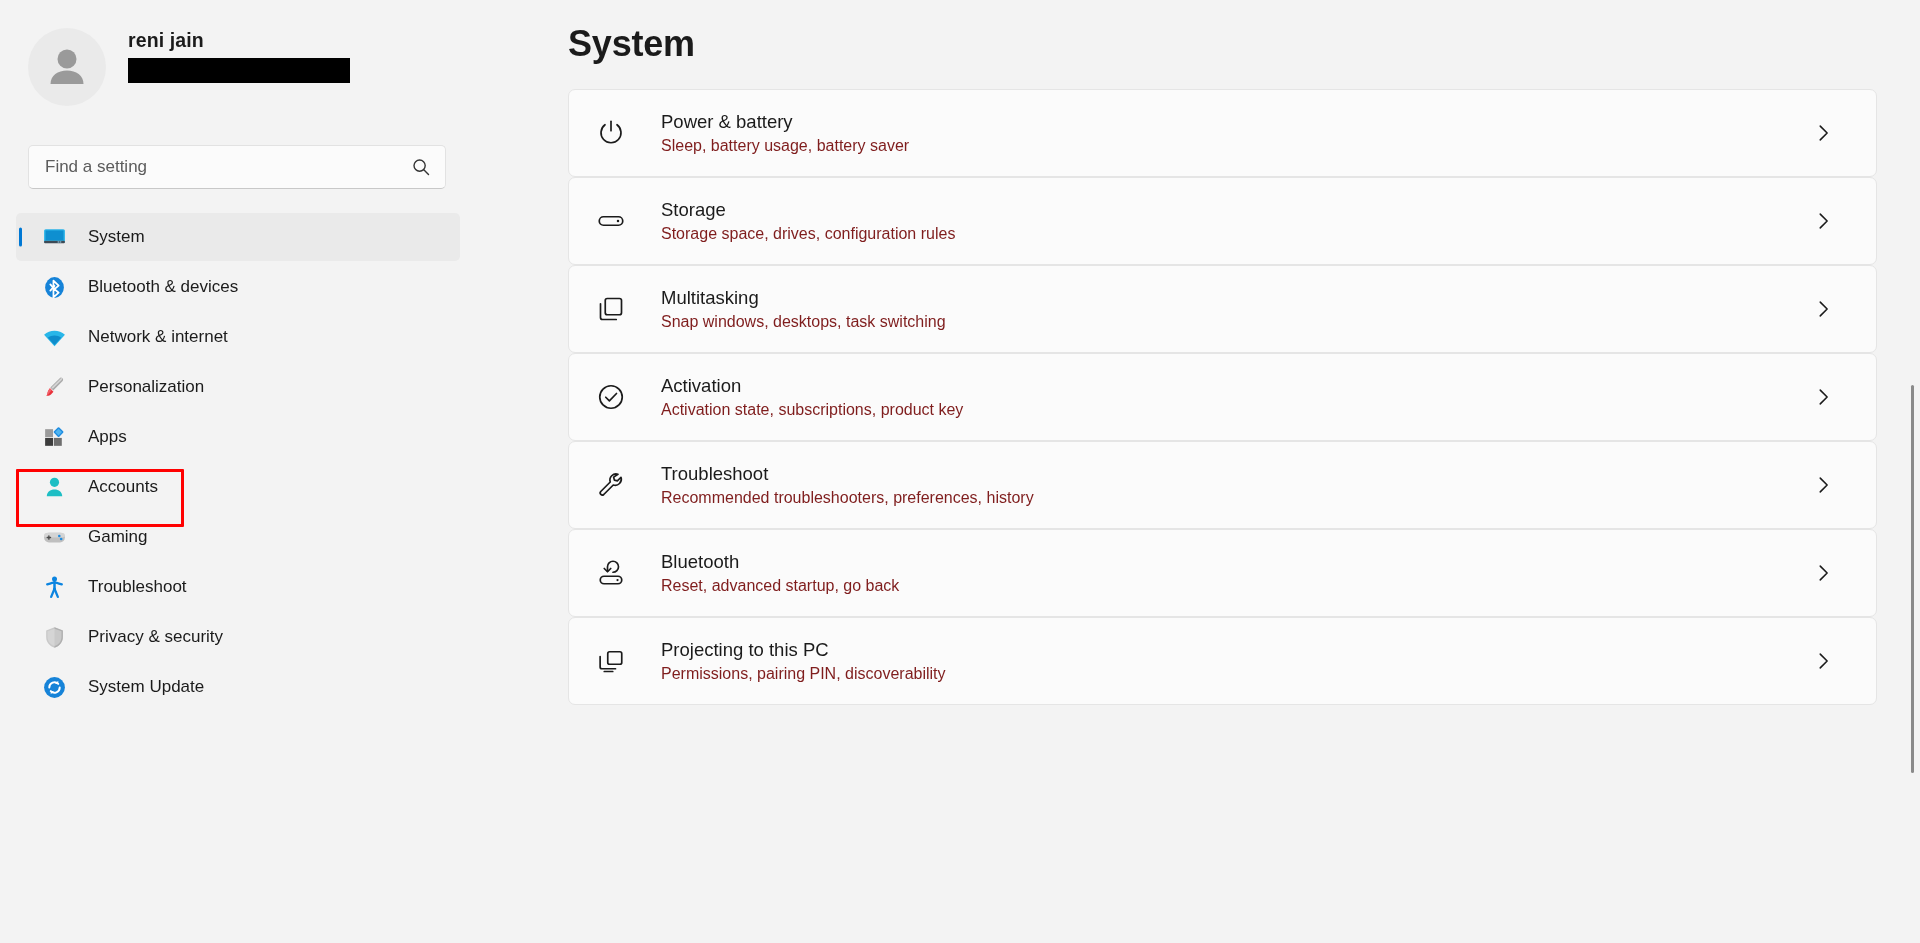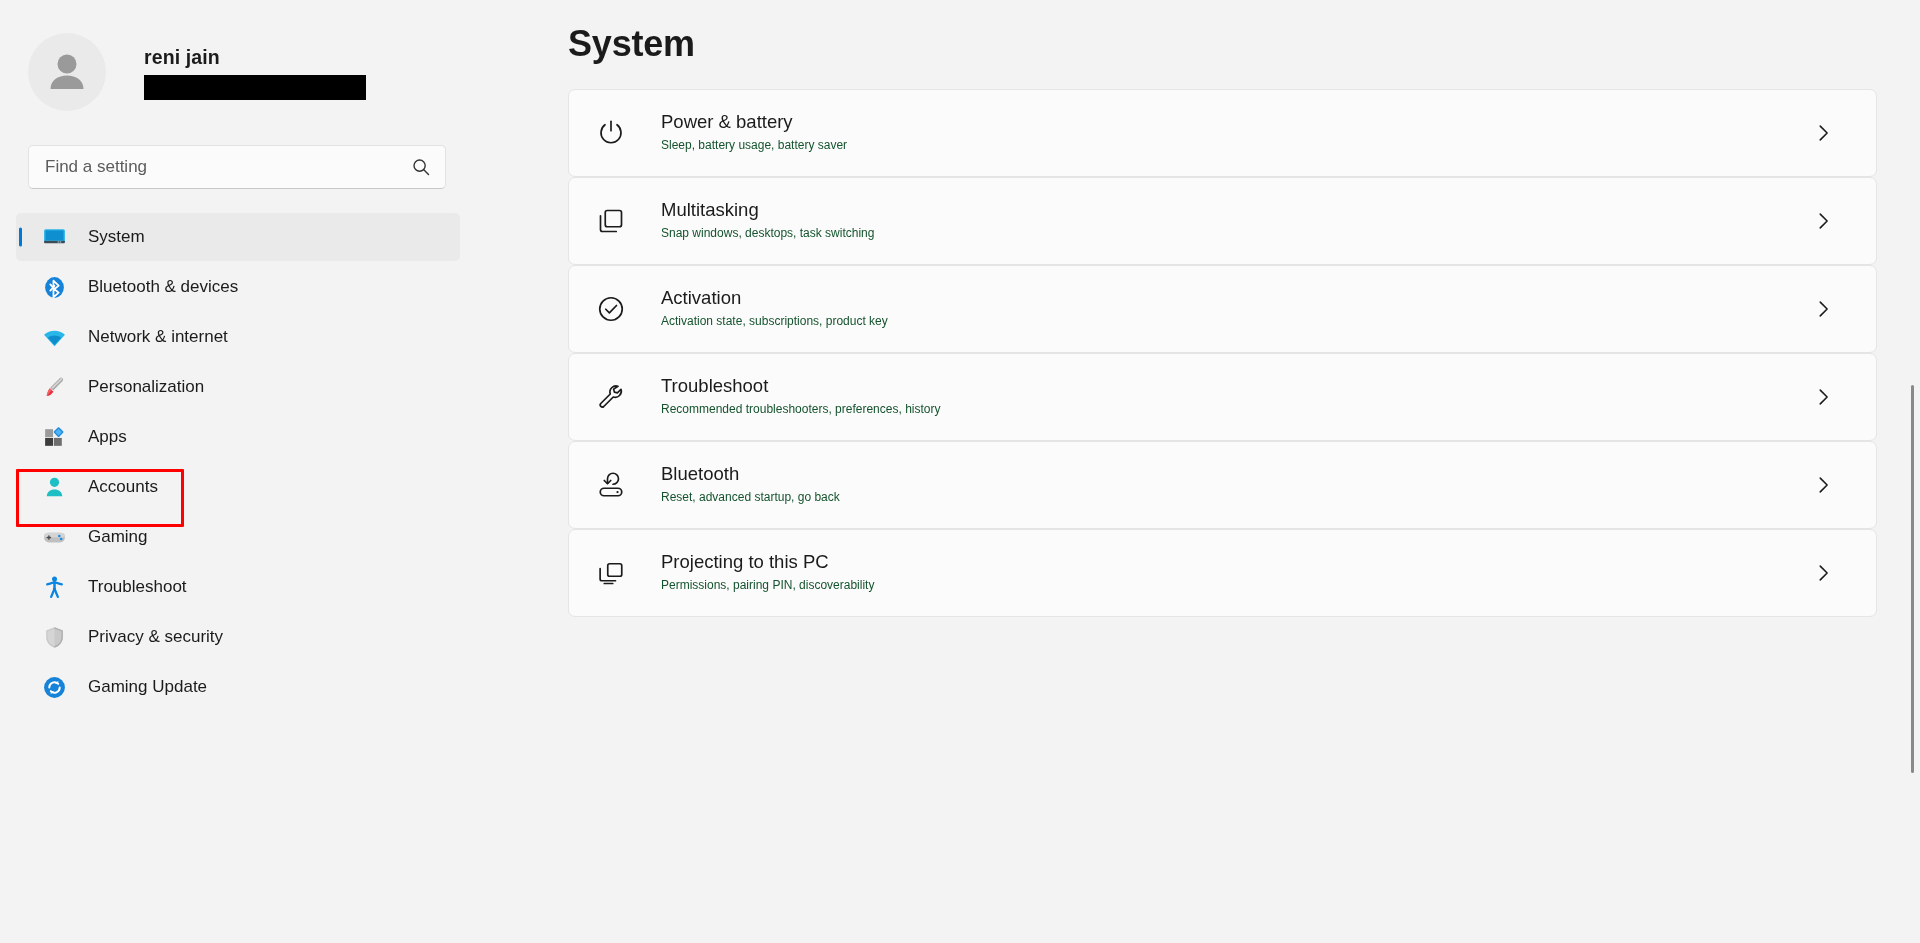--- a/index.html
+++ b/index.html
@@ -22,24 +22,22 @@
   .sidebar {
     width: 476px;
     min-width: 476px;
     height: 943px;
     background: #F3F3F3;
     padding-top: 18px;
     position: relative;
   }
   .account {
     display: flex;
-    align-items: center;
     padding: 10px 0 0 28px;
     height: 98px;
-    gap: 16px;
   }
   .avatar {
     width: 78px; height: 78px;
     border-radius: 50%;
     background: #EAEAEA;
     display: flex; align-items: center; justify-content: center;
     flex: 0 0 78px;
   }
   .avatar svg { display: block; }
   .account-text { margin-left: 22px; }
@@ -163,22 +161,22 @@
     display: flex; align-items: center; justify-content: center;
     margin-right: 0;
   }
   .card-text { margin-left: 34px; flex: 1; }
   .card-title {
     font-size: 18.5px;
     color: #1b1b1b;
     line-height: 23px;
   }
   .card-sub {
-    font-size: 12px;
-    color: #14532d;
+    font-size: 16px;
+    color: #7f1d1d;
     line-height: 21px;
     margin-top: 2px;
   }
   .chev { width: 22px; height: 22px; flex: 0 0 22px; margin-right: 18px; }
 
   
   .scrollbar-track {
     position: absolute;
     right: 6px; top: 0;
     width: 12px; height: 943px;
@@ -337,21 +335,21 @@
       <div class="nav-item">
         <span class="nav-ico">
           <svg width="25" height="25" viewBox="0 0 24 24">
             <circle cx="12" cy="12" r="10" fill="#1683D8"></circle>
             <path d="M17 12a5 5 0 01-8.6 3.5" fill="none" stroke="#fff" stroke-width="1.9" stroke-linecap="round"></path>
             <path d="M7 12a5 5 0 018.6-3.5" fill="none" stroke="#fff" stroke-width="1.9" stroke-linecap="round"></path>
             <path d="M15.6 5.6v3.1h-3.1z" fill="#fff"></path>
             <path d="M8.4 18.4v-3.1h3.1z" fill="#fff"></path>
           </svg>
         </span>
-        <span class="nav-label">Gaming Update</span>
+        <span class="nav-label">System Update</span>
       </div>
 
     </nav>
 
     <div class="annot-box"></div>
   </div>
 
   <div class="main">
     <h1 class="page-title">System</h1>
 
@@ -368,20 +366,37 @@
           <div class="card-title">Power &amp; battery</div>
           <div class="card-sub">Sleep, battery usage, battery saver</div>
         </div>
         <span class="chev">
           <svg width="22" height="22" viewBox="0 0 24 24" fill="none" stroke="#1b1b1b" stroke-width="1.7">
             <polyline points="9,4.5 16.5,12 9,19.5" stroke-linecap="round" stroke-linejoin="round"></polyline>
           </svg>
         </span>
       </div>
 
+      <div class="card">
+        <span class="card-ico">
+          <svg width="30" height="30" viewBox="0 0 24 24" fill="none" stroke="#1b1b1b" stroke-width="1.35">
+            <rect x="2.6" y="8.6" width="18.8" height="6.8" rx="3.4"></rect>
+            <circle cx="17.6" cy="12" r="1" fill="#1b1b1b" stroke="none"></circle>
+          </svg>
+        </span>
+        <div class="card-text">
+          <div class="card-title">Storage</div>
+          <div class="card-sub">Storage space, drives, configuration rules</div>
+        </div>
+        <span class="chev">
+          <svg width="22" height="22" viewBox="0 0 24 24" fill="none" stroke="#1b1b1b" stroke-width="1.7">
+            <polyline points="9,4.5 16.5,12 9,19.5" stroke-linecap="round" stroke-linejoin="round"></polyline>
+          </svg>
+        </span>
+      </div>
 
 
       <div class="card">
         <span class="card-ico">
           <svg width="30" height="30" viewBox="0 0 24 24" fill="none" stroke="#1b1b1b" stroke-width="1.35">
             <rect x="7.4" y="3.6" width="13" height="13" rx="1.6"></rect>
             <path d="M16.2 20.4H5.2a1.6 1.6 0 01-1.6-1.6V7.8" stroke-linecap="round" stroke-linejoin="round"></path>
           </svg>
         </span>
         <div class="card-text">

